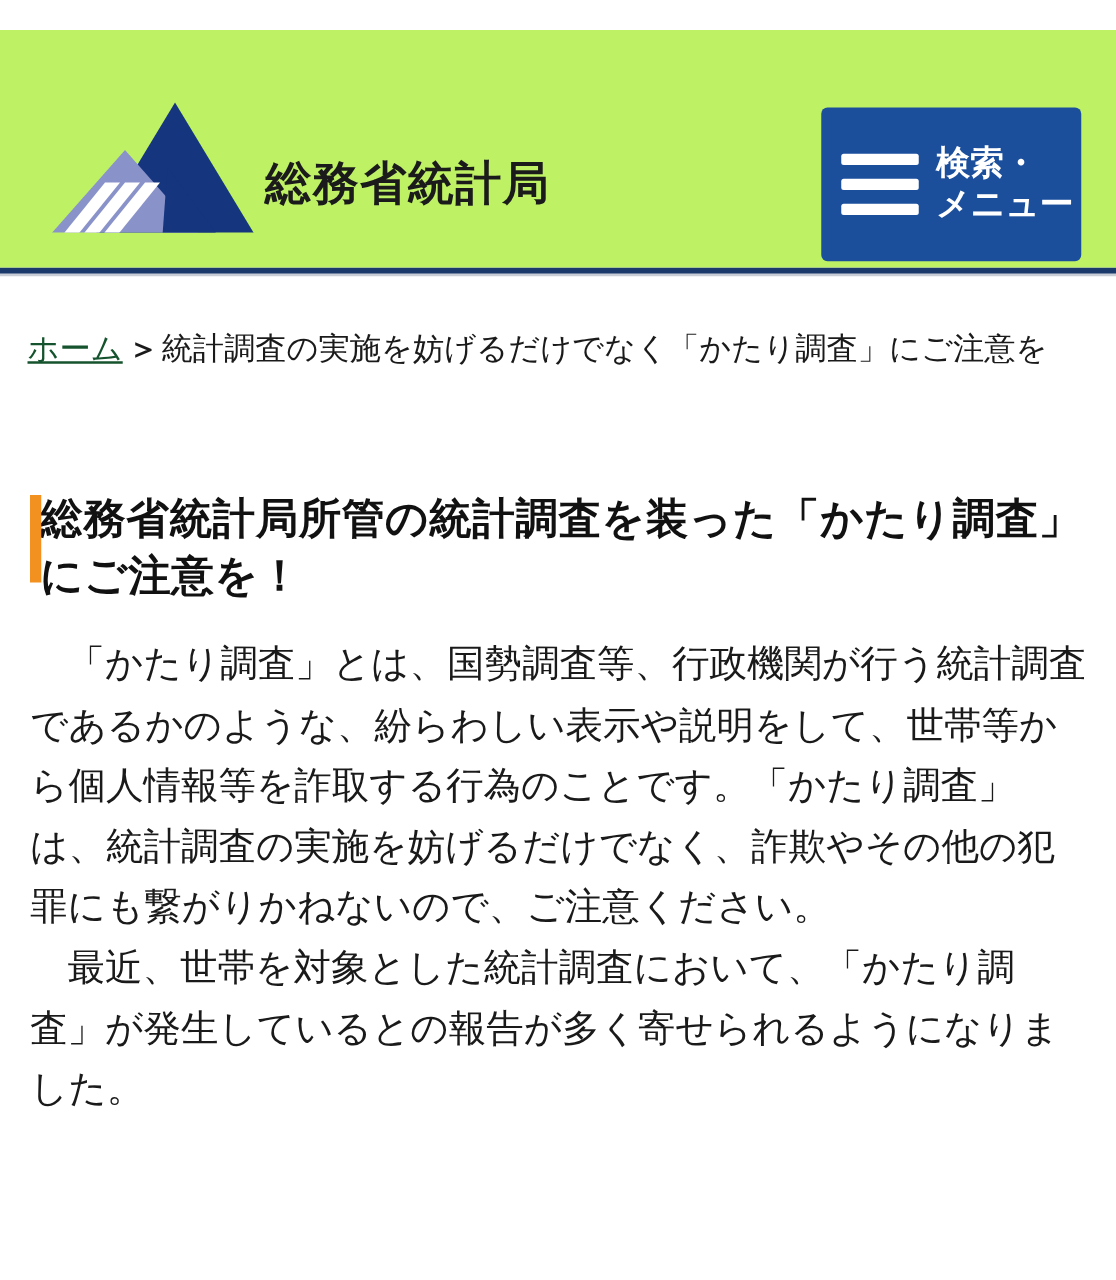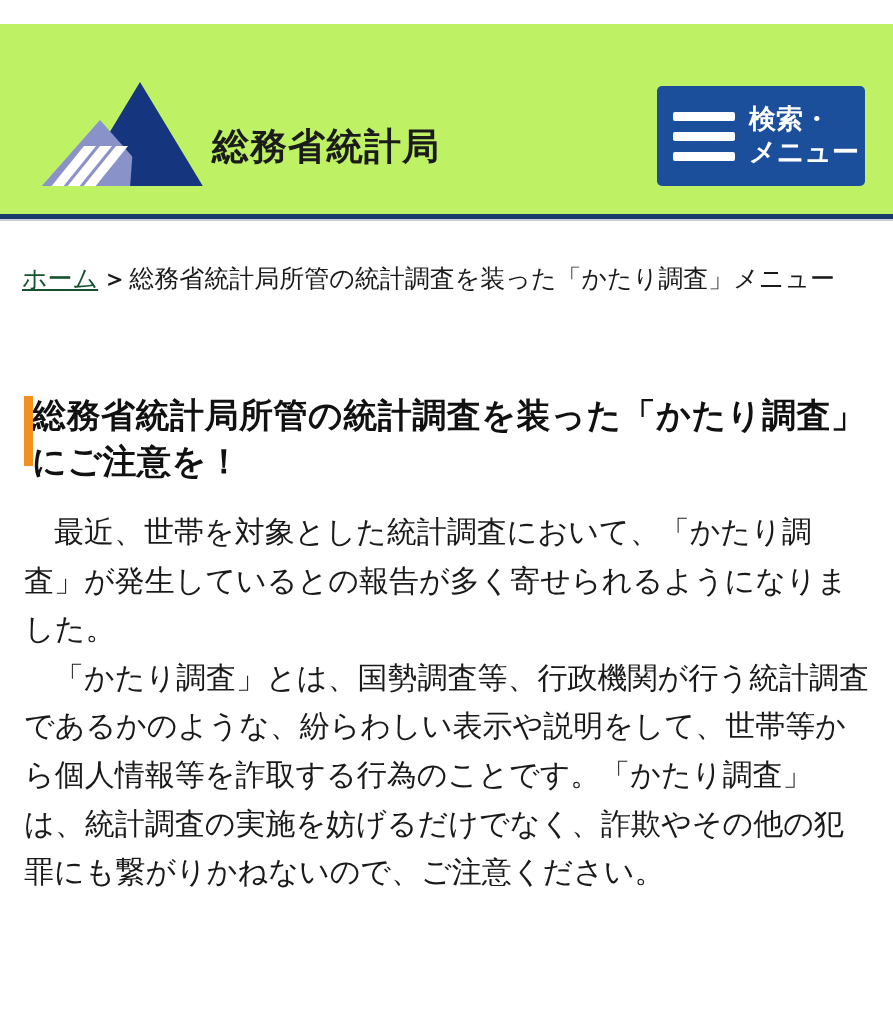--- a/index.html
+++ b/index.html
@@ -43,21 +43,21 @@
     margin-left: 8px;
     margin-bottom: 14px;
     white-space: nowrap;
     font-family: "DejaVu Sans", "Liberation Sans", sans-serif;
   }
   .menu-button {
     position: absolute;
     right: 28px;
     top: 62px;
     width: 208px;
-    height: 100px;
+    height: 123px;
     background: #1b4f9c;
     border-radius: 5px;
     display: flex;
     align-items: center;
     cursor: pointer;
     box-sizing: border-box;
     padding-left: 16px;
   }
   .burger {
     width: 62px;
@@ -180,25 +180,25 @@
     <div class="menu-label">検索・
 メニュー</div>
   </div>
 
 </div>
 
 <div class="header-rule"></div>
 <div class="header-rule-light"></div>
 
 <div class="breadcrumb">
-  <a href="#">ホーム</a><span class="sep">＞</span><span>総務省統計局所管の統計調査を装った「かたり調査」メニュー</span>
+  <a href="#">ホーム</a><span class="sep">＞</span><span>統計調査の実施を妨げるだけでなく「かたり調査」にご注意を</span>
 </div>
 
 <div class="content">
 
   <h1 class="page-title">総務省統計局所管の統計調査を装った「かたり調査」にご注意を！</h1>
 
   <div class="body-text">
+    <p>「かたり調査」とは、国勢調査等、行政機関が行う統計調査であるかのような、紛らわしい表示や説明をして、世帯等から個人情報等を詐取する行為のことです。「かたり調査」は、統計調査の実施を妨げるだけでなく、詐欺やその他の犯罪にも繋がりかねないので、ご注意ください。</p>
     <p>最近、世帯を対象とした統計調査において、「かたり調査」が発生しているとの報告が多く寄せられるようになりました。</p>
-    <p>「かたり調査」とは、国勢調査等、行政機関が行う統計調査であるかのような、紛らわしい表示や説明をして、世帯等から個人情報等を詐取する行為のことです。「かたり調査」は、統計調査の実施を妨げるだけでなく、詐欺やその他の犯罪にも繋がりかねないので、ご注意ください。</p>
   </div>
 
 </div>
 
 </body></html>

